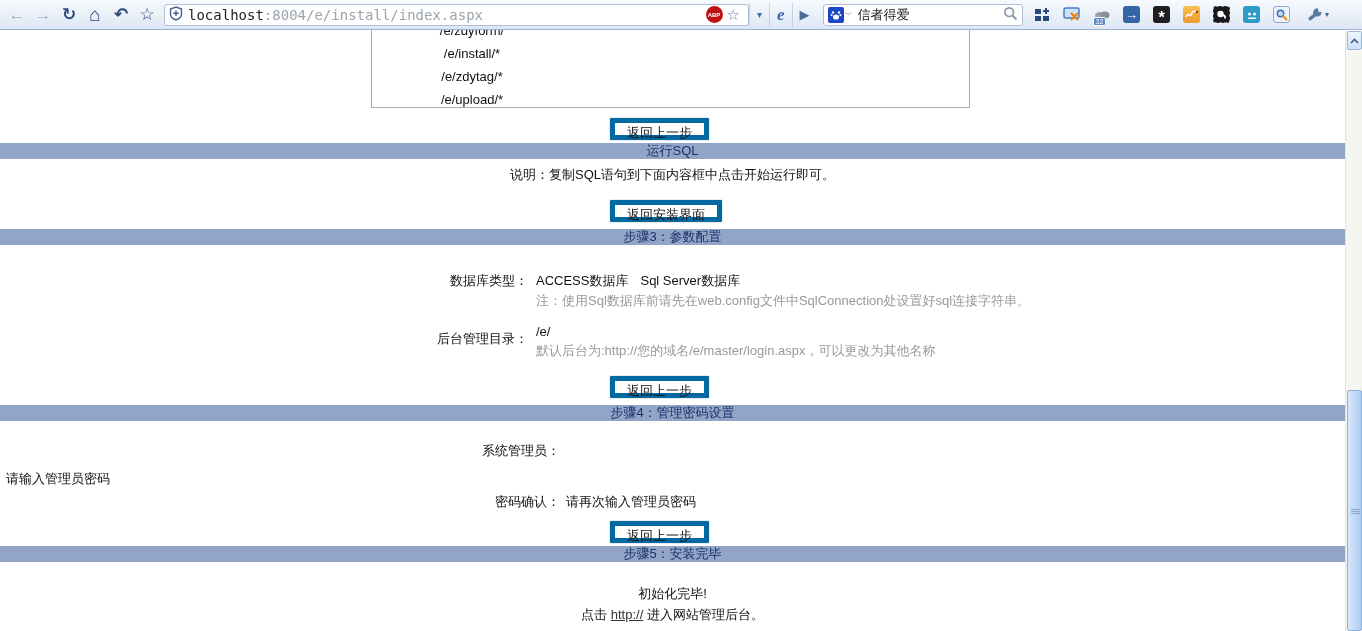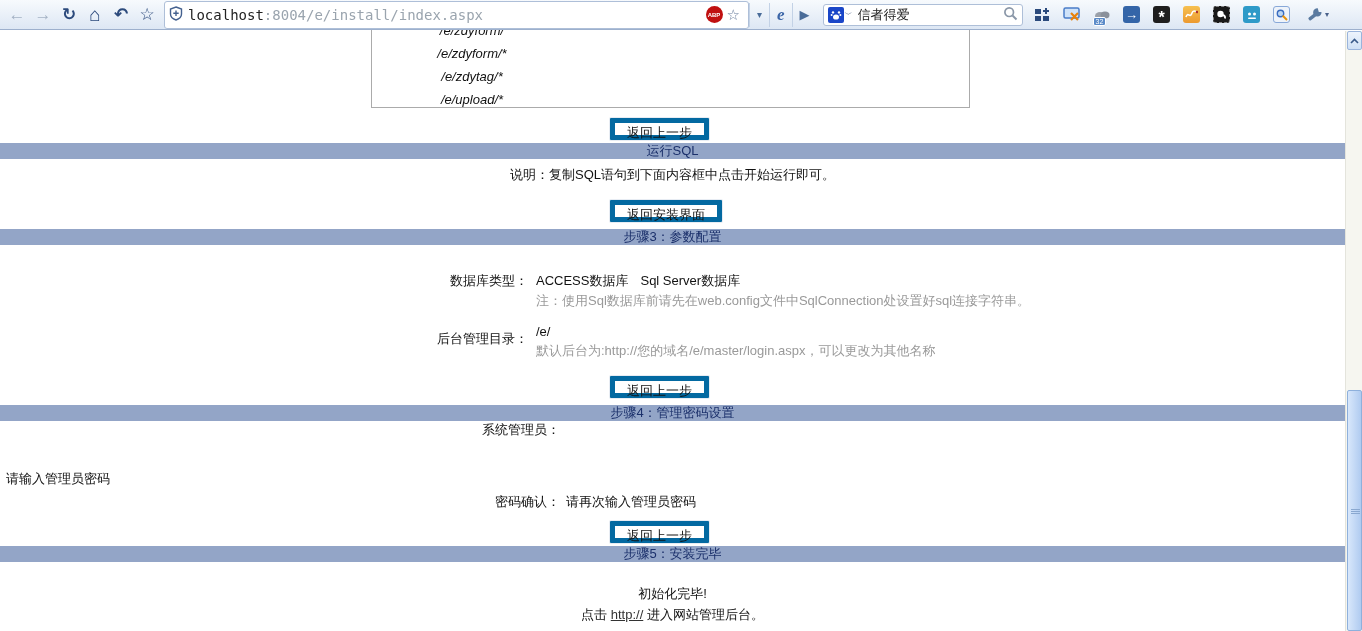--- a/index.html
+++ b/index.html
@@ -6,21 +6,21 @@
   html,body { width:1362px; height:631px; overflow:hidden; background:#fff;
     font-family:"Liberation Sans","DejaVu Sans",sans-serif; font-size:13px; color:#111; }
 
   
   .toolbar { position:absolute; left:0; top:0; width:1362px; height:30px;
     background:linear-gradient(#f7fafd,#dde7f4); border-bottom:1px solid #9db0cd;
     display:flex; align-items:center; padding:0 4px; }
   .navbtn { width:26px; height:24px; display:flex; align-items:center; justify-content:center;
     font-size:17px; color:#2c4a7c; cursor:default; }
   .navbtn.disabled { color:#a4b2c4; }
-  .addrbar { margin-left:4px; height:28px; width:585px; background:#fff;
+  .addrbar { margin-left:4px; height:22px; width:585px; background:#fff;
     border:1px solid #aebfd8; border-radius:3px; display:flex; align-items:center; padding:0 4px; }
   .urltext { font-family:"DejaVu Sans Mono","Liberation Mono",monospace; font-size:14px; margin-left:5px; flex:1;
     white-space:nowrap; overflow:hidden; }
   .urlhost { color:#222; }
   .urlpath { color:#9aa4ae; }
   .abp { width:17px; height:17px; border-radius:50%; background:#c01010; color:#fff;
     font-size:6px; font-weight:bold; display:flex; align-items:center; justify-content:center; letter-spacing:0; }
   .addr-star { color:#6b7f9e; font-size:15px; margin:0 4px; }
   .segbtn { height:24px; display:flex; align-items:center; justify-content:center;
     border-left:1px solid #c3d2e6; padding:0 7px; color:#4a6c99; }
@@ -44,21 +44,21 @@
     background:linear-gradient(#eef4fd,#cfe0f5); display:flex; align-items:center; justify-content:center; }
   .sb-thumb { position:absolute; top:359px; left:1px; width:15px; height:241px;
     background:linear-gradient(90deg,#d8e7fb,#b0cbf0); border:1px solid #8eb0dc; border-radius:2px; }
   .sb-grip { position:absolute; top:118px; left:3px; width:9px; height:6px;
     background:repeating-linear-gradient(#8aa8d0 0 1px,transparent 1px 2px); }
 
   
   .content { position:absolute; left:0; top:31px; width:1345px; height:600px; background:#fff; }
   .dirbox { position:absolute; left:371px; top:-1px; width:599px; height:78px;
     border:1px solid #ababab; border-top:none; overflow:hidden; }
-  .dirinner { margin-top:-11px; width:180px; margin-left:10px; text-align:center;font-style:italic; }
+  .dirinner { margin-top:-11px; width:180px; margin-left:10px; text-align:center; }
   .dirinner div { line-height:23px; white-space:nowrap; }
   .btn { position:absolute; left:610px; height:22px; background:#fff; border:5px solid #0369a1;
     border-radius:1px; font-size:13px; color:#111; text-align:center; line-height:20px; padding:0 12px;
     box-shadow:0 0 0 1px #e7ecf3; }
   .bar { position:absolute; left:0; width:1345px; height:16px; background:#93a5c7;
     color:#1b306b; text-align:center; font-size:13px; line-height:16px; }
   .centerline { position:absolute; left:0; width:1345px; text-align:center; }
   .row { position:absolute; left:0; width:1211px; display:flex; align-items:flex-start; }
   .lbl3 { width:528px; text-align:right; flex:none; }
   .lbl4 { width:560px; text-align:right; flex:none; }
@@ -194,21 +194,21 @@
   <div class="sb-thumb">
     <div class="sb-grip"></div>
   </div>
 </div>
 
 <div class="content">
 
   <div class="dirbox">
     <div class="dirinner">
       <div>/e/zdyform/</div>
-      <div>/e/zdyform/*</div>
+      <div>/e/install/*</div>
       <div>/e/zdytag/*</div>
       <div>/e/upload/*</div>
     </div>
   </div>
 
   <button class="btn" style="top:87px">返回上一步</button>
 
   <div class="bar" style="top:112px">运行SQL</div>
   <div class="centerline" style="top:135px">说明：复制SQL语句到下面内容框中点击开始运行即可。</div>
   <button class="btn" style="top:169px; left:610px">返回安装界面</button>
@@ -229,21 +229,21 @@
     <span class="lbl3" style="padding-top:8px">后台管理目录：</span>
     <span class="gap3"></span>
     <span class="valcol">
       <div>/e/</div>
       <div class="note">默认后台为:http://您的域名/e/master/login.aspx，可以更改为其他名称</div>
     </span>
   </div>
   <button class="btn" style="top:345px">返回上一步</button>
 
   <div class="bar" style="top:374px">步骤4：管理密码设置</div>
-  <div class="row" style="top:390px">
+  <div class="row" style="top:411px">
     <span class="lbl4">系统管理员：</span>
   </div>
   <div class="row" style="top:439px">
     <span class="gap4"></span>
     <span>请输入管理员密码</span>
   </div>
   <div class="row" style="top:462px">
     <span class="lbl4">密码确认：</span>
     <span class="gap4"></span>
     <span>请再次输入管理员密码</span>

